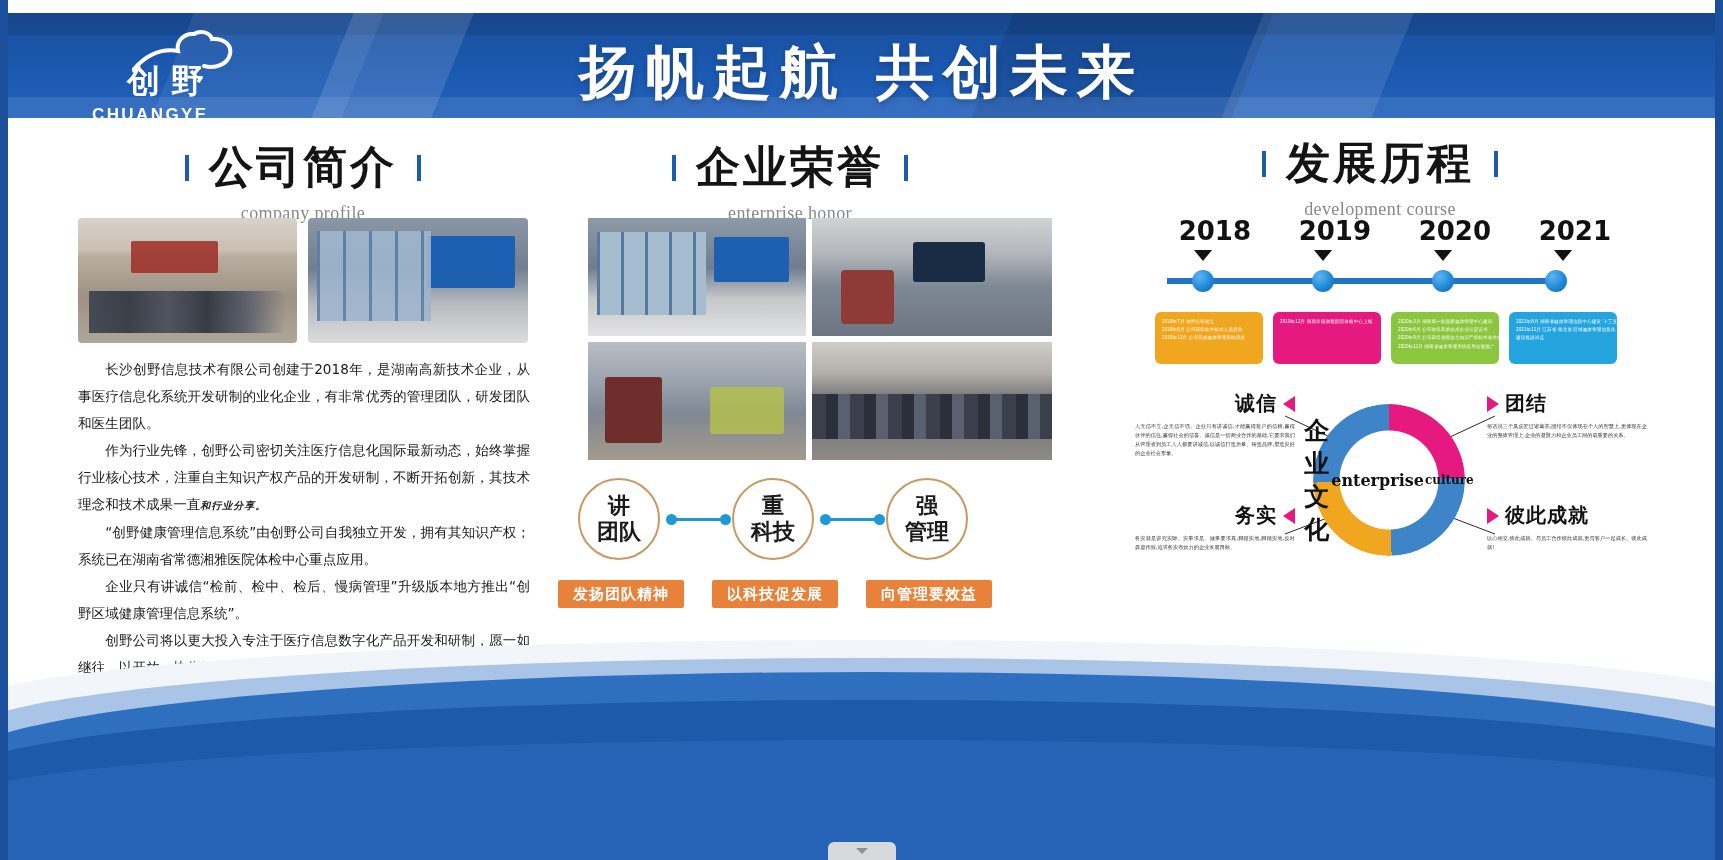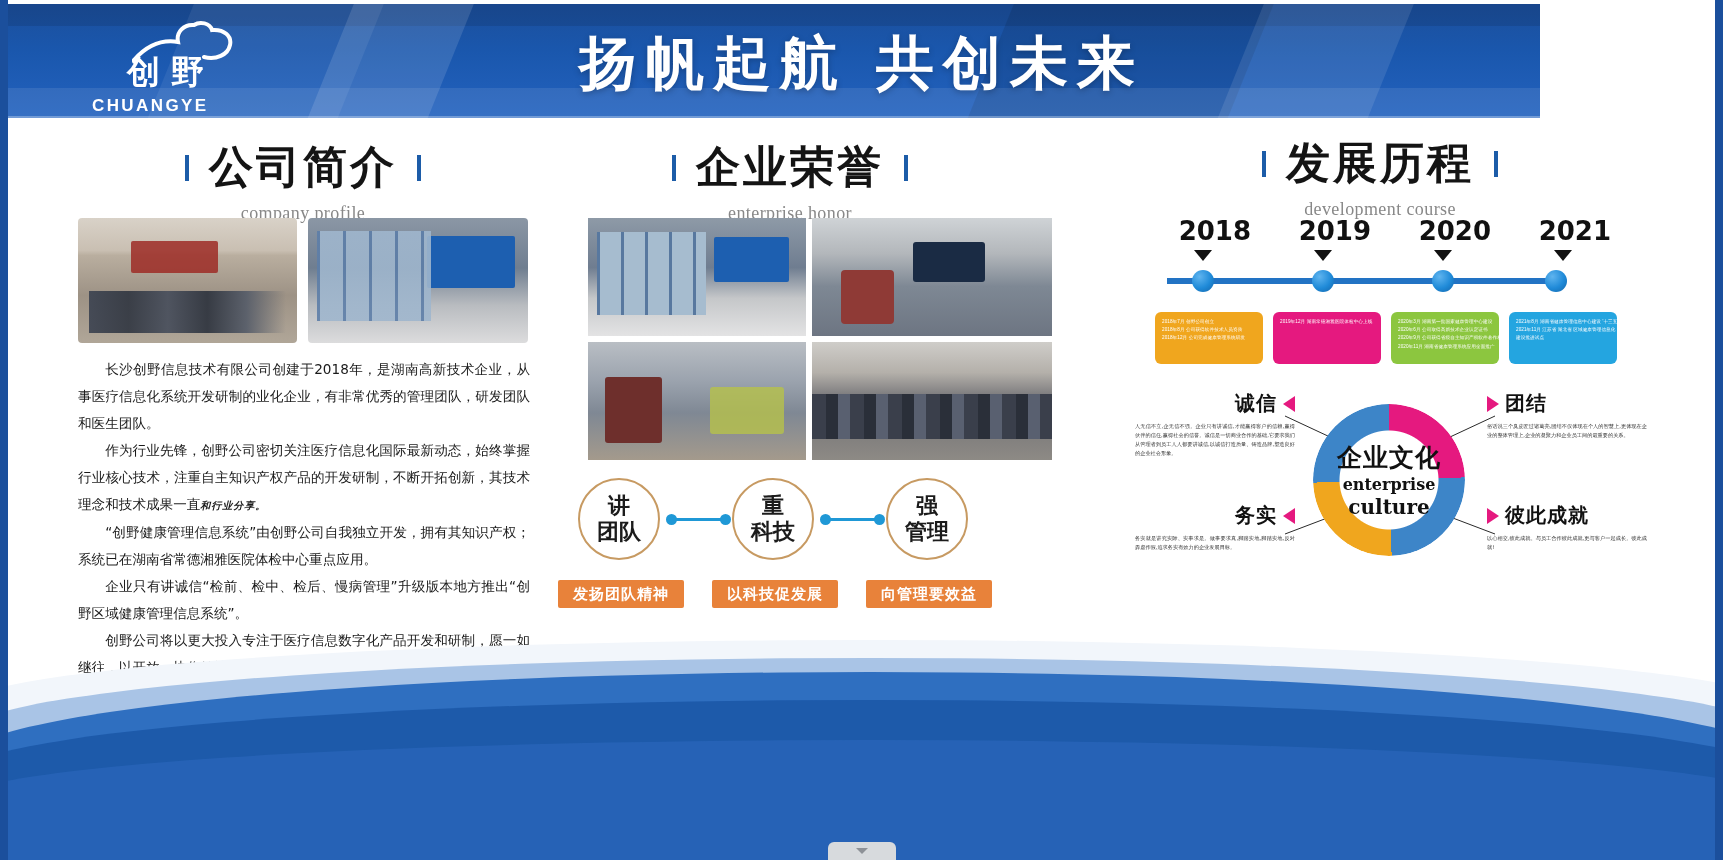--- a/index.html
+++ b/index.html
@@ -6,21 +6,21 @@
   html, body {
     width: 1723px; height: 860px;
     background: #ffffff;
     font-family: "Liberation Sans", "DejaVu Sans", sans-serif;
     overflow: hidden;
   }
   .poster { position: relative; width: 1723px; height: 860px; background: #fff; overflow: hidden; }
 
   
   .header {
-    position: absolute; left: 0; top: 4px; width: 1540px; height: 118px;
+    position: absolute; left: 0; top: 13px; width: 1723px; height: 118px;
     background: linear-gradient(180deg,#1b4f9c 0%,#1a57ad 40%,#2463c0 100%);
     overflow: hidden;
   }
   .hdr-band {
     position: absolute; height: 100%; top: 0;
     background: rgba(255,255,255,0.10);
     transform: skewX(-22deg);
   }
   .hdr-band.b1 { left: 170px;  width: 190px; background: rgba(255,255,255,0.07); }
   .hdr-band.b2 { left: 330px;  width: 120px; background: rgba(255,255,255,0.12); }
@@ -189,25 +189,25 @@
     background: conic-gradient(
       #e5197f 0deg 88deg,
       #3d85c8 88deg 178deg,
       #f0a61e 178deg 268deg,
       #3d85c8 268deg 360deg);
     -webkit-mask: radial-gradient(circle, transparent 49px, #000 50px);
             mask: radial-gradient(circle, transparent 49px, #000 50px);
   }
   .donut-label {
     position:absolute; left: 178px; top: 18px; width: 152px; height: 152px;
-    display:flex; flex-direction:column; align-items:center; justify-content:center; gap:1px;
+    display:flex; flex-direction:row; align-items:center; justify-content:center; gap:1px;
   }
   .dl-cn { font-family:"DejaVu Serif","Liberation Serif",serif; font-size: 25px; font-weight:700; color:#111; letter-spacing:1px; }
   .dl-en1 { font-family:"DejaVu Serif","Liberation Serif",serif; font-size: 16px; font-weight:700; color:#111; }
-  .dl-en2 { font-family:"DejaVu Serif","Liberation Serif",serif; font-size: 20px; font-weight:700; color:#111; }
+  .dl-en2 { font-family:"DejaVu Serif","Liberation Serif",serif; font-size: 12px; font-weight:700; color:#111; }
 
   .cw { position:absolute; width: 160px; }
   .cw-head { display:flex; align-items:center; gap:6px; }
   .cw-title {
     font-family:"DejaVu Sans","Liberation Sans",sans-serif;
     font-size: 20px; font-weight:700; color:#111; letter-spacing:1px;
   }
   .arrow-l { width:0;height:0;border-top:8px solid transparent;border-bottom:8px solid transparent;border-right:12px solid #e5197f; }
   .arrow-r { width:0;height:0;border-top:8px solid transparent;border-bottom:8px solid transparent;border-left:12px solid #e5197f; }
   .cw-body {

